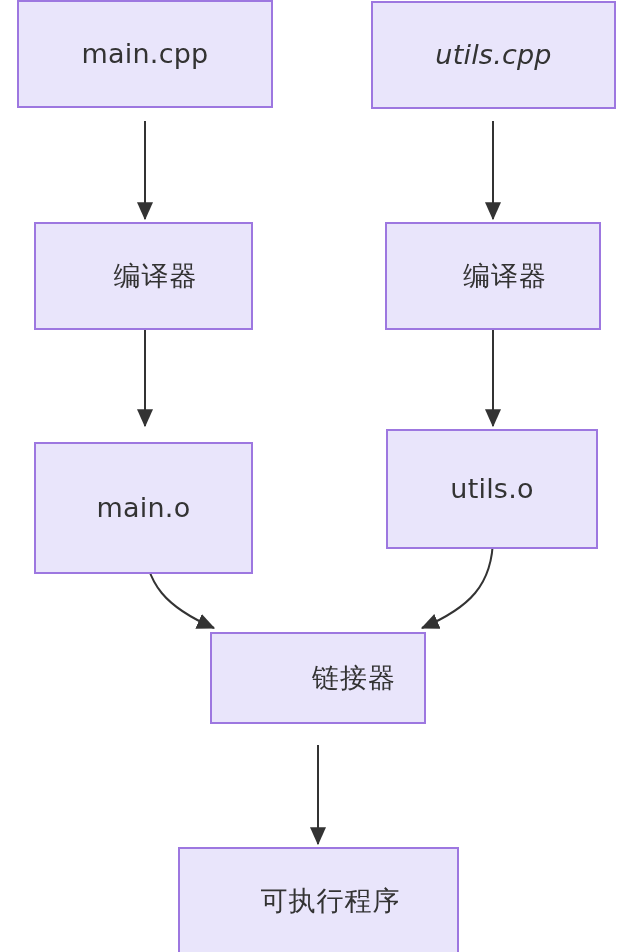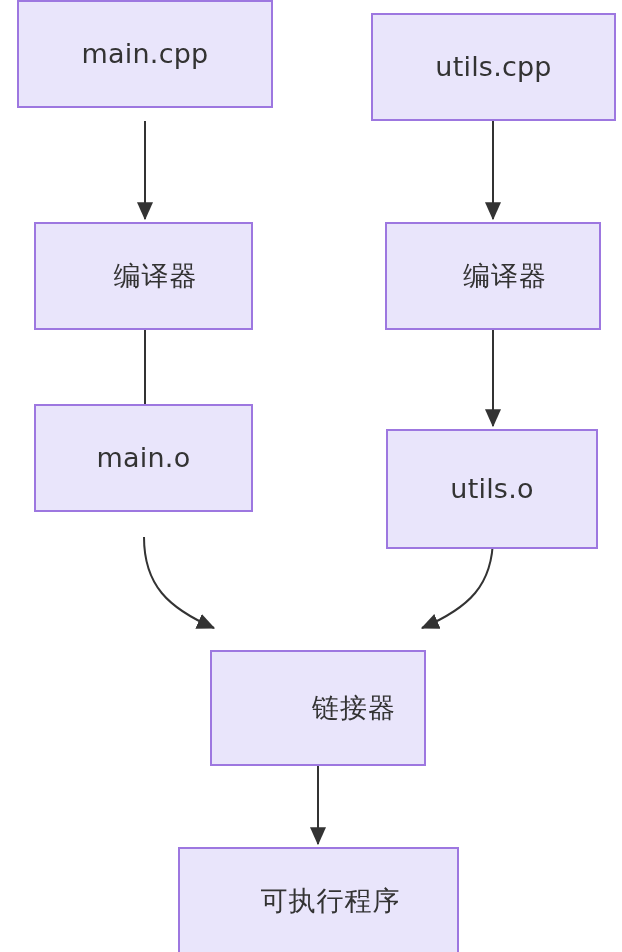--- a/index.html
+++ b/index.html
@@ -46,26 +46,26 @@
     letter-spacing: 0.2px;
   }
   .label-cjk {
     font-size: 27px;
     letter-spacing: 1px;
     margin-left: 24px;
   }
 
   
   #node-main-cpp   { left: 17px;  top: 0;  width: 256px; height: 108px; }
-  #node-utils-cpp  { left: 371px; top: 13px;  width: 245px; height: 108px; }
+  #node-utils-cpp  { left: 371px; top: 1px;  width: 245px; height: 108px; font-style: italic; }
   #node-compiler-l { left: 34px;  top: 222px; width: 219px; height: 108px; }
   #node-compiler-r { left: 385px; top: 222px; width: 216px; height: 108px; }
-  #node-main-o     { left: 34px;  top: 404px; width: 219px; height: 108px; }
+  #node-main-o     { left: 34px;  top: 442px; width: 219px; height: 132px; }
   #node-utils-o    { left: 386px; top: 429px; width: 212px; height: 120px; }
-  #node-linker     { left: 210px; top: 650px; width: 216px; height: 116px; padding-left: 48px; }
+  #node-linker     { left: 210px; top: 632px; width: 216px; height: 92px; padding-left: 48px; }
   #node-executable { left: 178px; top: 847px; width: 281px; height: 108px; }
 </style>
 </head>
 <body>
 
 <div id="diagram-canvas">
 
   <svg id="edge-layer" width="622" height="952" viewBox="0 0 622 952" xmlns="http://www.w3.org/2000/svg">
     <defs>
       <marker id="arrowhead" markerWidth="9" markerHeight="8" refX="8.4" refY="4" orient="auto" markerUnits="strokeWidth">

